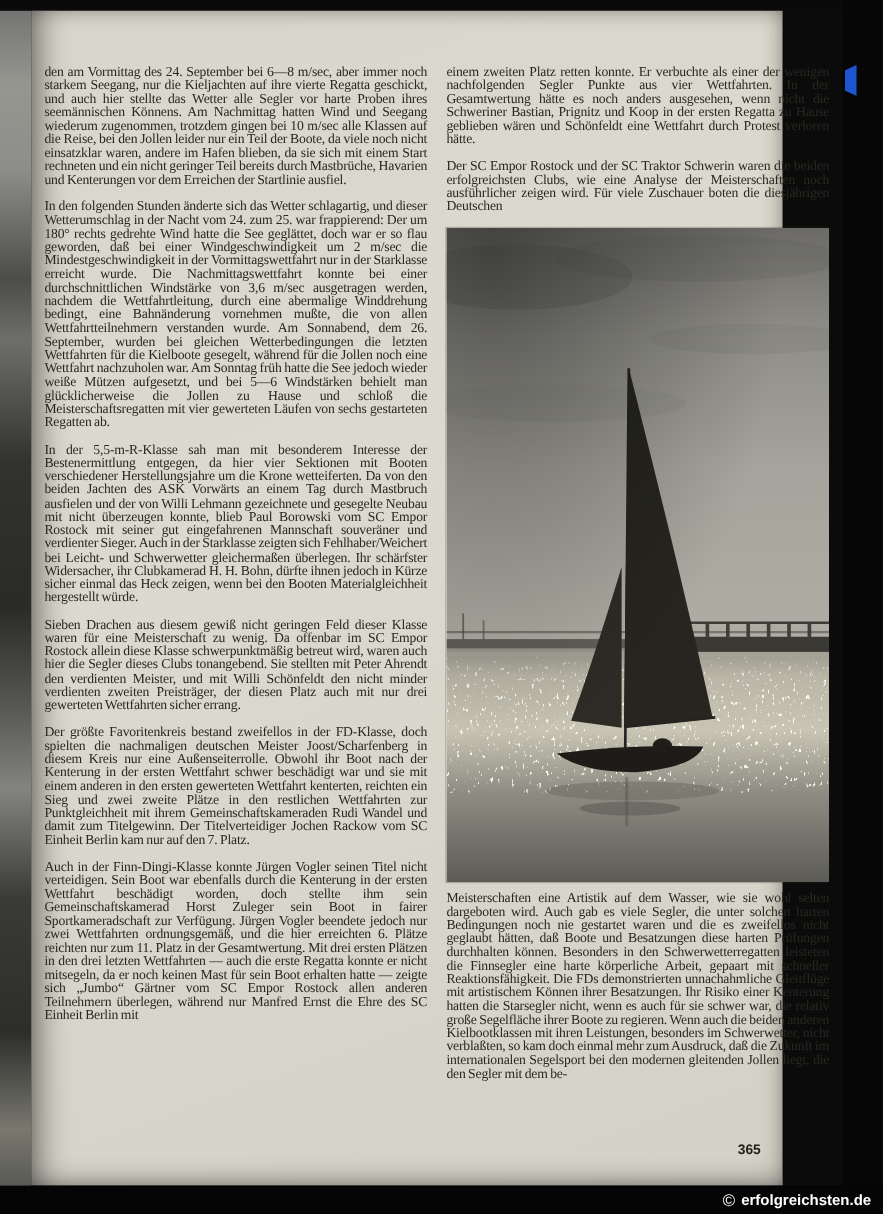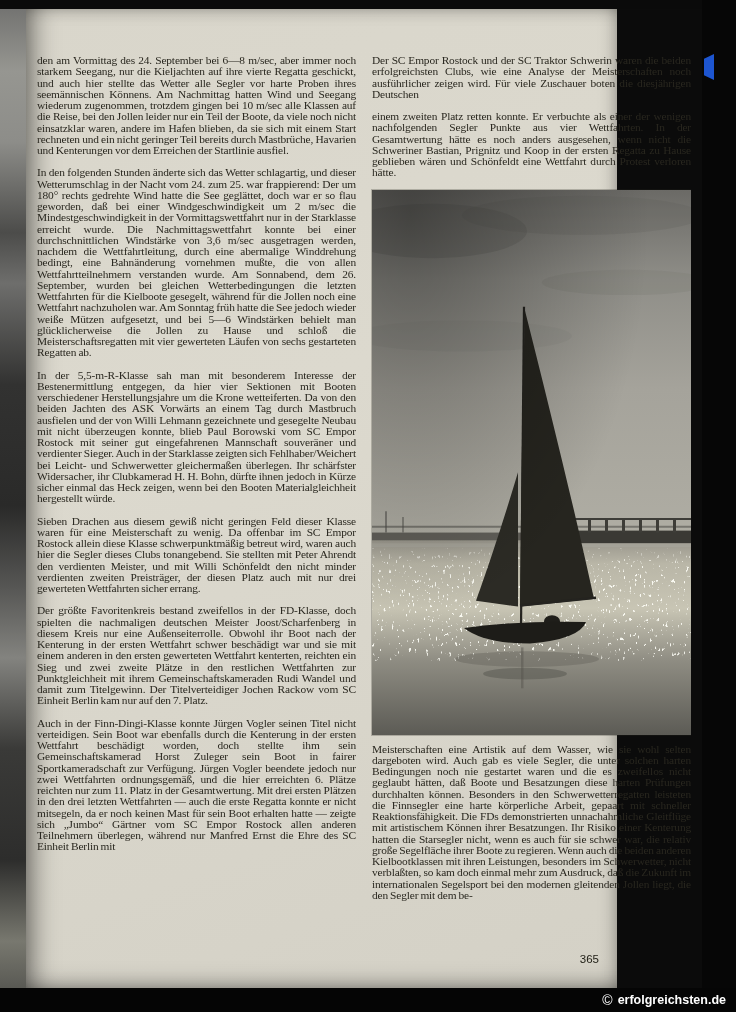--- a/index.html
+++ b/index.html
@@ -33,20 +33,21 @@
 
   
   .page{
     position:absolute;left:26px;top:9px;width:591px;height:979px;
     background:linear-gradient(160deg,#d9d6cb 0%,#dcd9ce 40%,#d4d1c6 100%);
     box-shadow:
       inset 20px 0 26px -14px rgba(0,0,0,.5),
       inset -12px 0 20px -14px rgba(0,0,0,.4),
       inset 0 -16px 22px -14px rgba(0,0,0,.35),
       inset 0 12px 18px -14px rgba(0,0,0,.25);
+    padding-left: 35px;
   }
   .columns{
     position:absolute;left:11px;top:46px;width:654px;height:935px;
     display:flex;gap:16px;overflow:hidden;
   }
   .col{
     width:319px;height:100%;
     font-size:11.4px;line-height:11.25px;
     letter-spacing:-0.15px;word-spacing:-0.6px;
     text-align:justify;hyphens:auto;color:#29271f;
@@ -55,21 +56,21 @@
 
   figure.photo{
     margin:4px 0 9px 0;width:319px;height:545px;padding:0;
     box-shadow:0 0 0 1px rgba(40,38,32,.25);
   }
   figure.photo svg{display:block;width:100%;height:100%;}
 
   .page-number{
     position:absolute;right:18px;top:944px;
     font-family:"Liberation Sans",sans-serif;
-    font-weight:normal;font-size:11.5px;color:#232219;
+    font-weight:bold;font-size:11.5px;color:#232219;
   }
 </style>
 </head>
 <body>
 
 <div class="left-strip"></div>
 <div class="top-strip"></div>
 <div class="right-strip"></div>
 <div class="blue-marker"></div>
 
@@ -79,22 +80,22 @@
     <div class="col">
       <p>den am Vormittag des 24. September bei 6—8 m/sec, aber immer noch starkem Seegang, nur die Kieljachten auf ihre vierte Regatta geschickt, und auch hier stellte das Wetter alle Segler vor harte Proben ihres seemännischen Könnens. Am Nachmittag hatten Wind und Seegang wiederum zugenommen, trotzdem gingen bei 10 m/sec alle Klassen auf die Reise, bei den Jollen leider nur ein Teil der Boote, da viele noch nicht einsatzklar waren, andere im Hafen blieben, da sie sich mit einem Start rechneten und ein nicht geringer Teil bereits durch Mastbrüche, Havarien und Kenterungen vor dem Erreichen der Startlinie ausfiel.</p>
       <p>In den folgenden Stunden änderte sich das Wetter schlagartig, und dieser Wetterumschlag in der Nacht vom 24. zum 25. war frappierend: Der um 180° rechts gedrehte Wind hatte die See geglättet, doch war er so flau geworden, daß bei einer Windgeschwindigkeit um 2 m/sec die Mindestgeschwindigkeit in der Vormittagswettfahrt nur in der Starklasse erreicht wurde. Die Nachmittagswettfahrt konnte bei einer durchschnittlichen Windstärke von 3,6 m/sec ausgetragen werden, nachdem die Wettfahrtleitung, durch eine abermalige Winddrehung bedingt, eine Bahnänderung vornehmen mußte, die von allen Wettfahrtteilnehmern verstanden wurde. Am Sonnabend, dem 26. September, wurden bei gleichen Wetterbedingungen die letzten Wettfahrten für die Kielboote gesegelt, während für die Jollen noch eine Wettfahrt nachzuholen war. Am Sonntag früh hatte die See jedoch wieder weiße Mützen aufgesetzt, und bei 5—6 Windstärken behielt man glücklicherweise die Jollen zu Hause und schloß die Meisterschaftsregatten mit vier gewerteten Läufen von sechs gestarteten Regatten ab.</p>
       <p>In der 5,5-m-R-Klasse sah man mit besonderem Interesse der Bestenermittlung entgegen, da hier vier Sektionen mit Booten verschiedener Herstellungsjahre um die Krone wetteiferten. Da von den beiden Jachten des ASK Vorwärts an einem Tag durch Mastbruch ausfielen und der von Willi Lehmann gezeichnete und gesegelte Neubau mit nicht überzeugen konnte, blieb Paul Borowski vom SC Empor Rostock mit seiner gut eingefahrenen Mannschaft souveräner und verdienter Sieger. Auch in der Starklasse zeigten sich Fehlhaber/Weichert bei Leicht- und Schwerwetter gleichermaßen überlegen. Ihr schärfster Widersacher, ihr Clubkamerad H. H. Bohn, dürfte ihnen jedoch in Kürze sicher einmal das Heck zeigen, wenn bei den Booten Materialgleichheit hergestellt würde.</p>
       <p>Sieben Drachen aus diesem gewiß nicht geringen Feld dieser Klasse waren für eine Meisterschaft zu wenig. Da offenbar im SC Empor Rostock allein diese Klasse schwerpunktmäßig betreut wird, waren auch hier die Segler dieses Clubs tonangebend. Sie stellten mit Peter Ahrendt den verdienten Meister, und mit Willi Schönfeldt den nicht minder verdienten zweiten Preisträger, der diesen Platz auch mit nur drei gewerteten Wettfahrten sicher errang.</p>
       <p>Der größte Favoritenkreis bestand zweifellos in der FD-Klasse, doch spielten die nachmaligen deutschen Meister Joost/Scharfenberg in diesem Kreis nur eine Außenseiterrolle. Obwohl ihr Boot nach der Kenterung in der ersten Wettfahrt schwer beschädigt war und sie mit einem anderen in den ersten gewerteten Wettfahrt kenterten, reichten ein Sieg und zwei zweite Plätze in den restlichen Wettfahrten zur Punktgleichheit mit ihrem Gemeinschaftskameraden Rudi Wandel und damit zum Titelgewinn. Der Titelverteidiger Jochen Rackow vom SC Einheit Berlin kam nur auf den 7. Platz.</p>
       <p>Auch in der Finn-Dingi-Klasse konnte Jürgen Vogler seinen Titel nicht verteidigen. Sein Boot war ebenfalls durch die Kenterung in der ersten Wettfahrt beschädigt worden, doch stellte ihm sein Gemeinschaftskamerad Horst Zuleger sein Boot in fairer Sportkameradschaft zur Verfügung. Jürgen Vogler beendete jedoch nur zwei Wettfahrten ordnungsgemäß, und die hier erreichten 6. Plätze reichten nur zum 11. Platz in der Gesamtwertung. Mit drei ersten Plätzen in den drei letzten Wettfahrten — auch die erste Regatta konnte er nicht mitsegeln, da er noch keinen Mast für sein Boot erhalten hatte — zeigte sich „Jumbo“ Gärtner vom SC Empor Rostock allen anderen Teilnehmern überlegen, während nur Manfred Ernst die Ehre des SC Einheit Berlin mit</p>
     </div>
 
     <div class="col">
+      <p>einem zweiten Platz retten konnte. Er verbuchte als einer der wenigen nachfolgenden Segler Punkte aus vier Wettfahrten. In der Gesamtwertung hätte es noch anders ausgesehen, wenn nicht die Schweriner Bastian, Prignitz und Koop in der ersten Regatta zu Hause geblieben wären und Schönfeldt eine Wettfahrt durch Protest verloren hätte.</p>
       <p>Der SC Empor Rostock und der SC Traktor Schwerin waren die beiden erfolgreichsten Clubs, wie eine Analyse der Meisterschaften noch ausführlicher zeigen wird. Für viele Zuschauer boten die diesjährigen Deutschen</p>
-      <p>einem zweiten Platz retten konnte. Er verbuchte als einer der wenigen nachfolgenden Segler Punkte aus vier Wettfahrten. In der Gesamtwertung hätte es noch anders ausgesehen, wenn nicht die Schweriner Bastian, Prignitz und Koop in der ersten Regatta zu Hause geblieben wären und Schönfeldt eine Wettfahrt durch Protest verloren hätte.</p>
 
       <figure class="photo">
         <svg viewBox="0 0 319 560" preserveAspectRatio="none" role="img">
           <defs>
             <linearGradient id="sky" x1="0" y1="0" x2="0" y2="1">
               <stop offset="0" stop-color="#6b6a66"></stop>
               <stop offset="0.25" stop-color="#8f8e88"></stop>
               <stop offset="0.55" stop-color="#a5a39b"></stop>
               <stop offset="1" stop-color="#b0aea4"></stop>
             </linearGradient>

